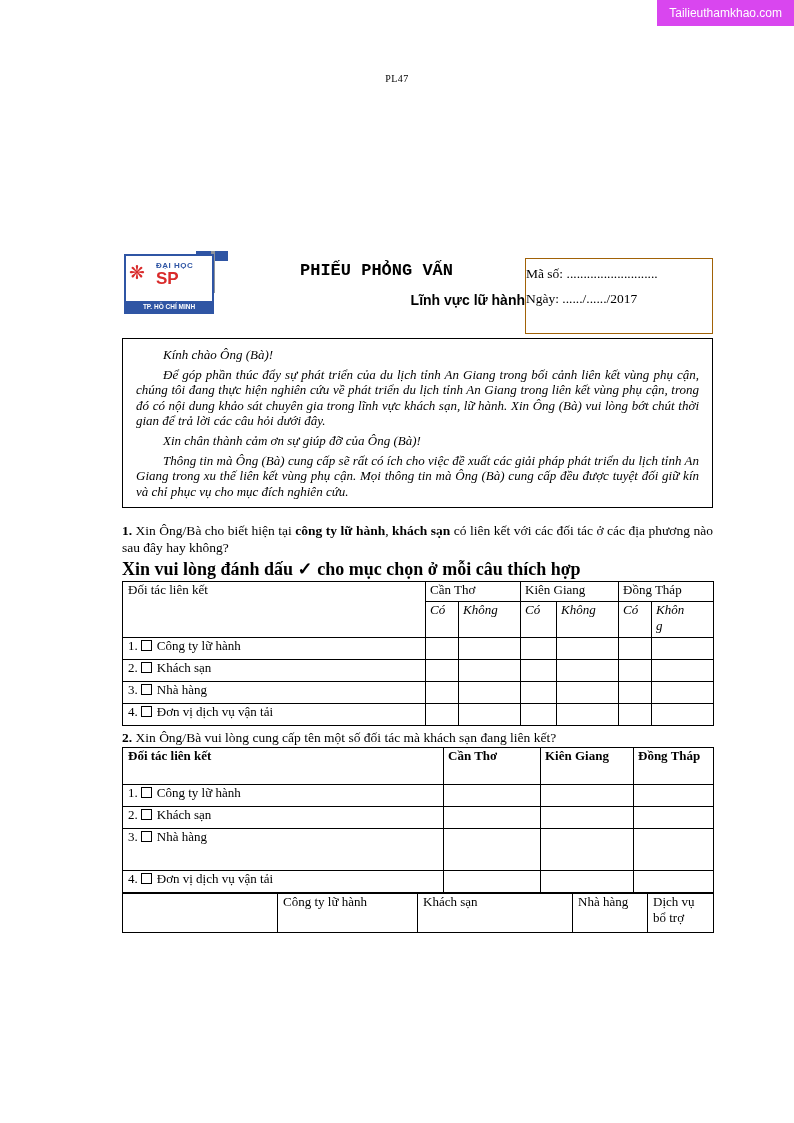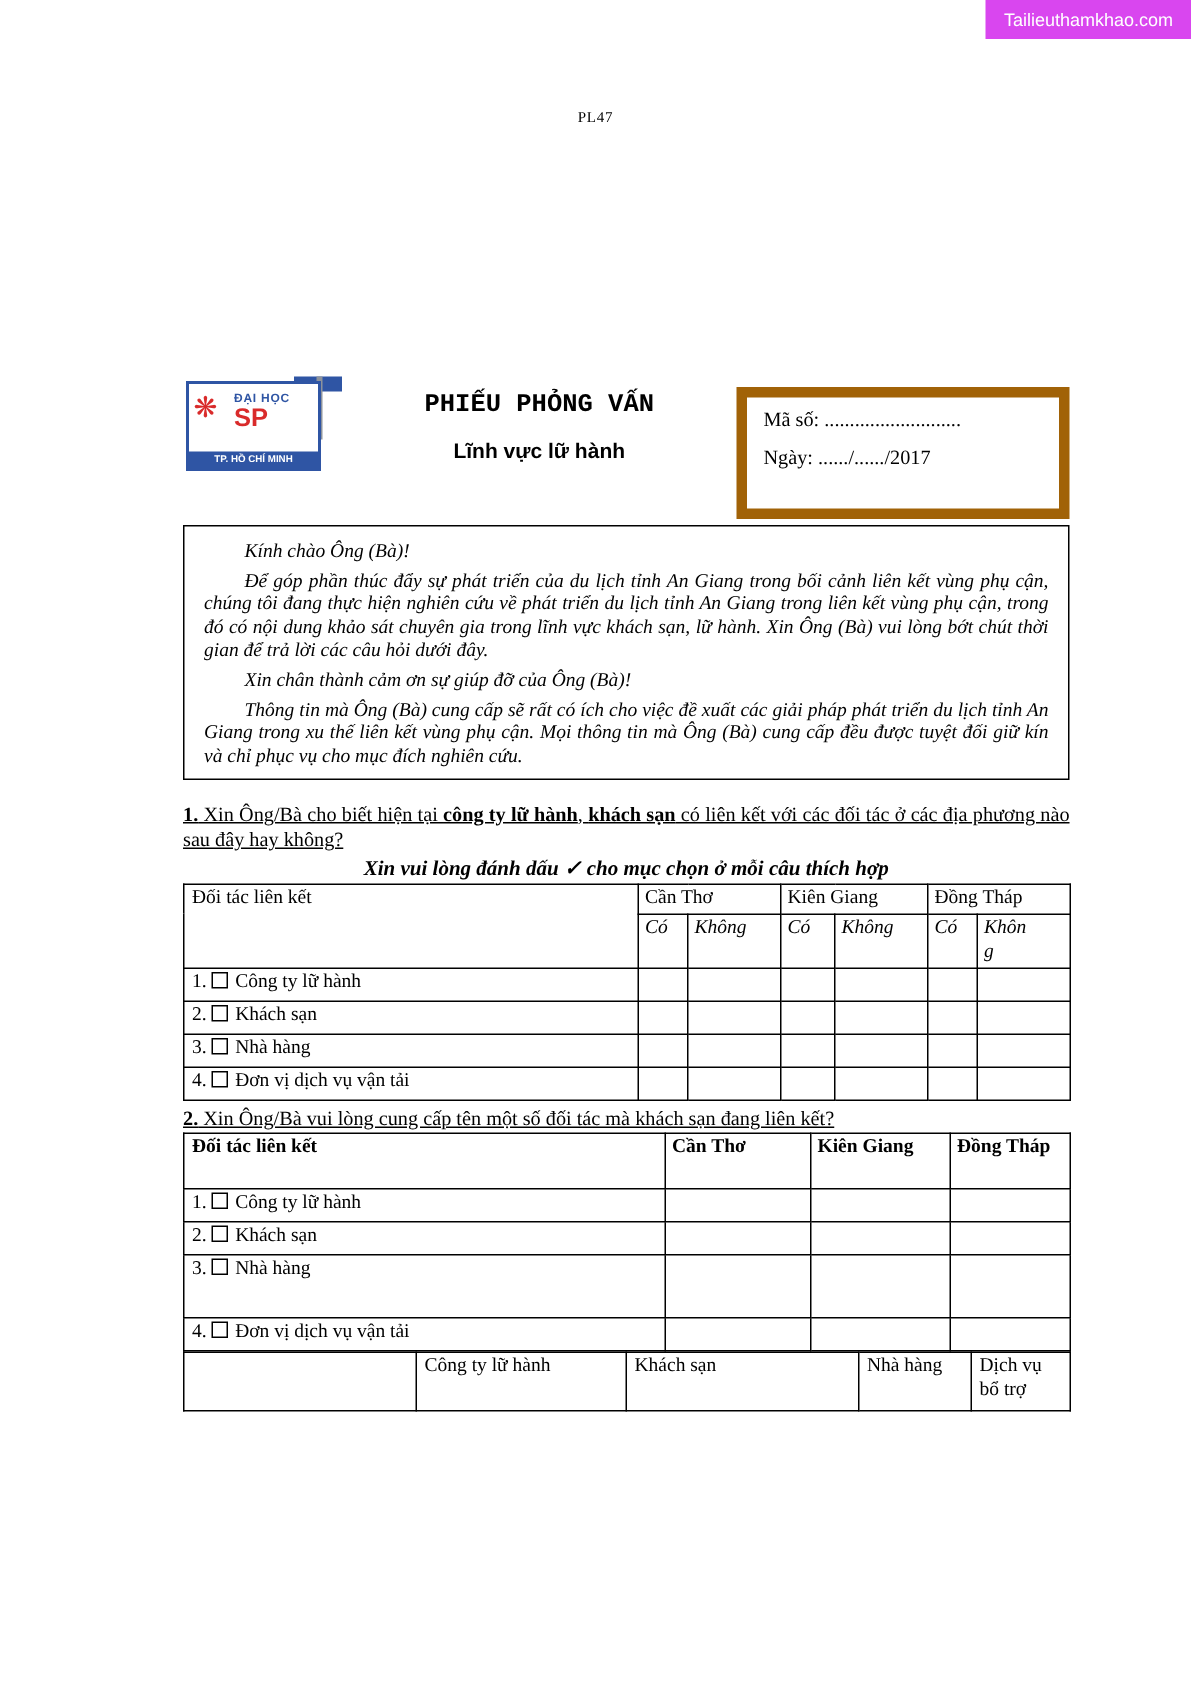--- a/index.html
+++ b/index.html
@@ -22,34 +22,34 @@
   .logo-flower { position:absolute; left:3px; top:7px; color:#d92b2b; font-size:19px; line-height:1; }
   .logo-top { margin:5px 2px 0 30px; color:#2f55a4; font-family:"Liberation Sans",sans-serif; font-weight:bold; font-size:8px; letter-spacing:0.5px; }
   .logo-mid { margin:0 2px 0 30px; color:#d92b2b; font-family:"Liberation Sans",sans-serif; font-weight:bold; font-size:17px; line-height:1.1; }
   .logo-band { position:absolute; left:0; right:0; bottom:0; background:#2f55a4; color:#fff; text-align:center; font-family:"Liberation Sans",sans-serif; font-weight:bold; font-size:6.5px; padding:2px 0 2px; }
   .logo-flag { position:absolute; right:0; top:0; width:32px; height:44px; }
   .logo-flag:before { content:""; position:absolute; right:0; top:1px; width:32px; height:10px; background:#2f55a4; }
   .logo-flag:after { content:""; position:absolute; right:13px; top:1px; width:4px; height:42px; background:#8d939c; }
 
   .titles { flex:1; text-align:center; }
   .title { font-family:Liberation Mono, monospace; font-weight:bold; font-size:17px; margin-top:16px; }
-  .subtitle { font-family:"Liberation Sans",sans-serif; font-weight:bold; font-size:14px; margin-top:12px; }
-
-  .meta-box { width:186px; flex:0 0 186px; border:7px solid #a16207; margin-top:13px; height:60px; padding:7px 11px; font-size:13.5px; }
+  .subtitle { font-family:"Liberation Sans",sans-serif; font-weight:bold; font-size:14px; margin-top:12px;text-align:right; }
+
+  .meta-box { width:186px; flex:0 0 186px; border:1px solid #a16207; margin-top:13px; height:60px; padding:7px 0; font-size:13.5px; }
   .meta-row2 { margin-top:9px; }
 
   
   .intro { border:1px solid #000; margin-top:4px; padding:8px 13px; font-style:italic; font-size:13px; line-height:1.17; }
   .intro p { margin:0 0 5px; text-indent:27px; text-align:justify; }
   .intro p:last-child { margin-bottom:0; }
 
   
-  .q { font-size:13.5px; line-height:1.3; text-align:justify; margin:0;text-decoration:underline; }
+  .q { font-size:13.5px; line-height:1.3; text-align:justify; margin:0; }
   .q1 { margin-top:14px; }
-  .note { font-size:14px; font-weight:bold; font-style:italic; margin:1px 0 1px;text-align:center; }
+  .note { font-size:18px; font-weight:bold; margin:1px 0 1px; }
   .q2, .q3 { margin:3px 0 1px; }
   .u { text-decoration:underline; }
 
   
   table { border-collapse:collapse; table-layout:fixed; width:591px; }
   td { border:1px solid #000; font-size:13px; padding:0 4px; vertical-align:top; overflow:hidden; }
   .c { }
   .i { font-style:italic; }
   .b { font-weight:bold; }
   .plab { padding-left:5px; white-space:nowrap; }

